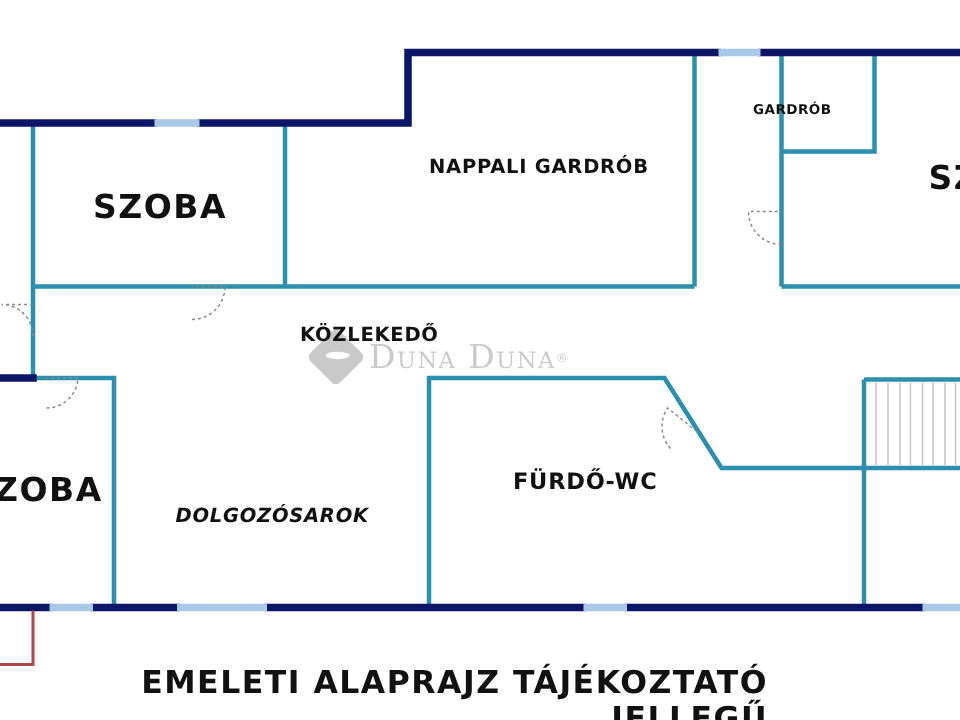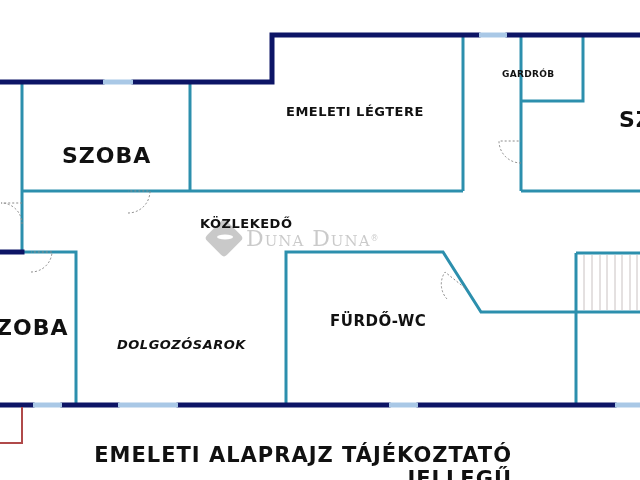--- a/index.html
+++ b/index.html
@@ -86,22 +86,22 @@
 
   <polyline points="22,407 22,443 0,443" stroke="#b04a4a" stroke-width="2" fill="none"></polyline>
 </svg>
 
 <div class="wm">
   <div class="wm-logo"></div>
   <span class="wm-text">Duna Duna</span>
     <span class="wm-reg">®</span>
 </div>
 
-<div class="label lbl-big" style="left:62px; top:126px;margin-top:17px;">SZOBA</div>
-<div class="label lbl-med" style="left:286px; top:104px;">EMELETI LÉGTERE</div>
+<div class="label lbl-big" style="left:62px; top:126px;">SZOBA</div>
+<div class="label lbl-med" style="left:286px; top:104px;">NAPPALI GARDRÓB</div>
 <div class="label lbl-small" style="left:502px; top:69px;">GARDRÓB</div>
 <div class="label lbl-big" style="left:619px; top:107px;">SZ</div>
 <div class="label lbl-med" style="left:200px; top:216px;">KÖZLEKEDŐ</div>
 <div class="label lbl-big" style="left:-4px; top:315px;">ZOBA</div>
 <div class="label lbl-med" style="left:117px; top:337px;font-style:italic;">DOLGOZÓSAROK</div>
-<div class="label lbl-med" style="left:330px; top:312px; font-size:15px;">FÜRDŐ-WC</div>
+<div class="label lbl-med" style="left:342px; top:312px; font-size:15px;">FÜRDŐ-WC</div>
 
 <div class="footer">EMELETI ALAPRAJZ TÁJÉKOZTATÓ JELLEGŰ</div>
 
 </body></html>

